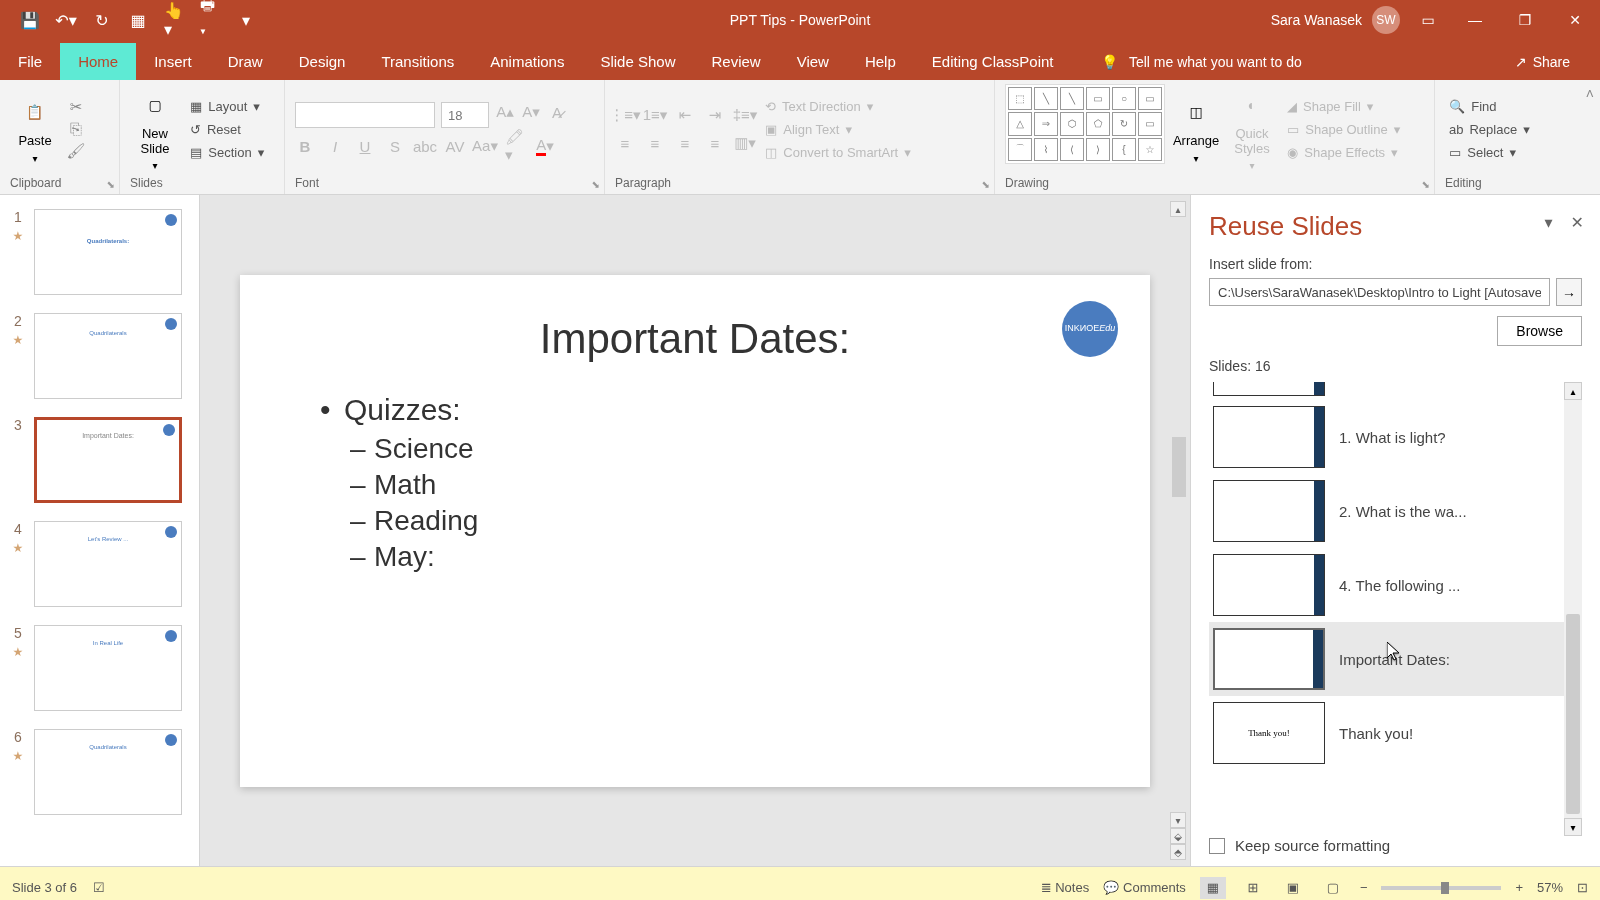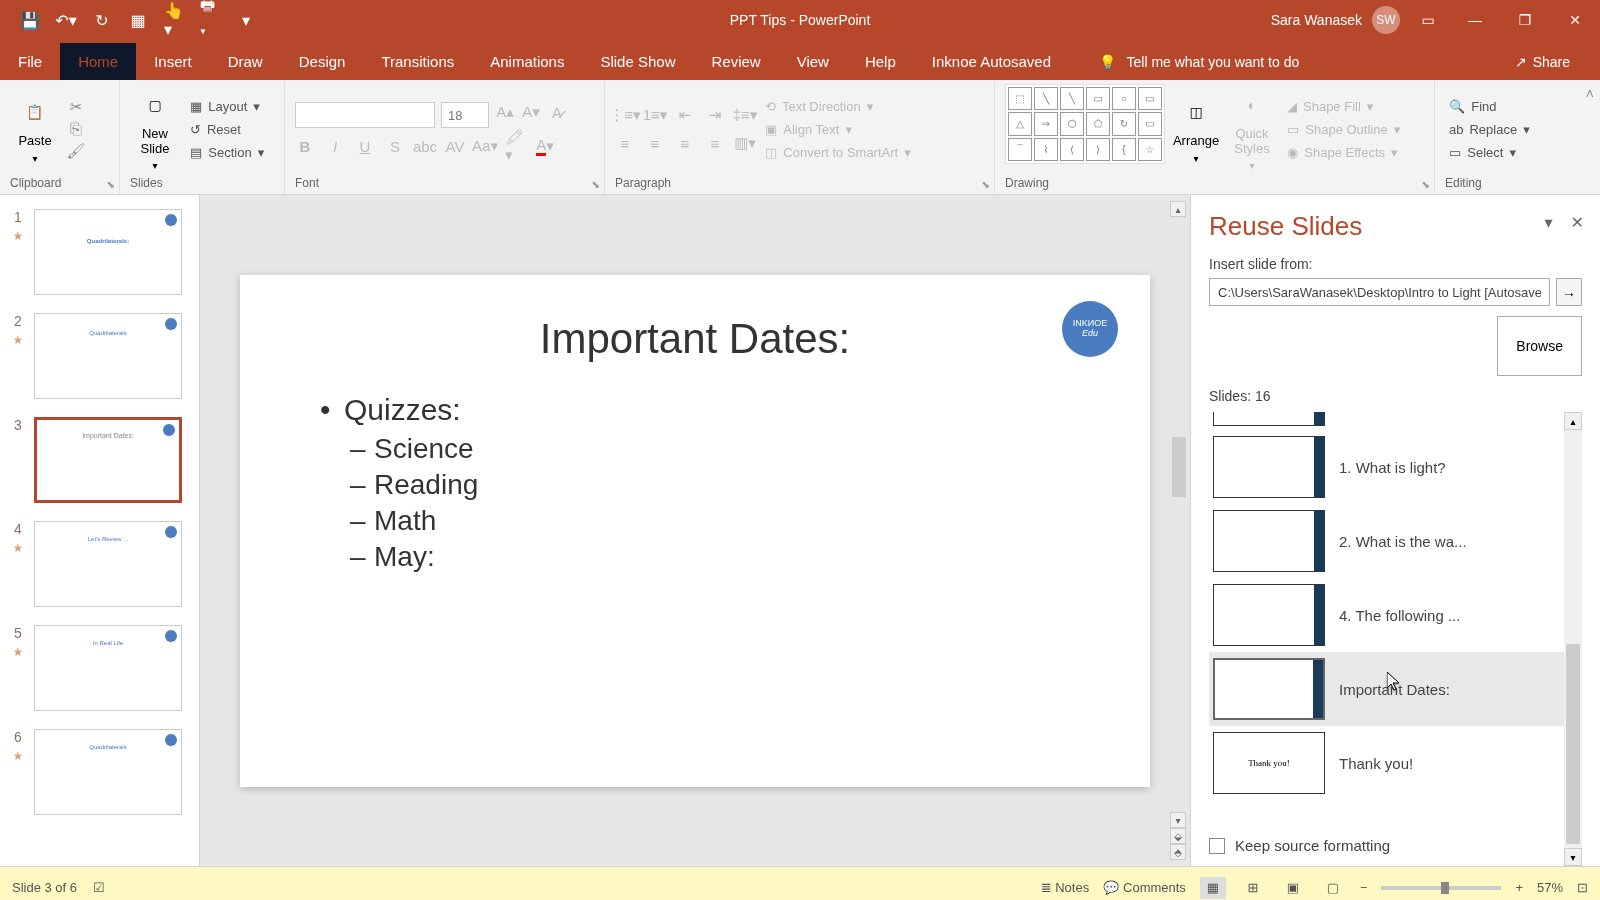--- a/index.html
+++ b/index.html
@@ -10,21 +10,21 @@
 .titlebar .qat-icon { width: 20px; height: 20px; display: flex; align-items: center; justify-content: center; font-size: 16px; }
 .titlebar .title { position: absolute; left: 50%; transform: translateX(-50%); font-size: 14px; }
 .titlebar .user { position: absolute; right: 200px; display: flex; align-items: center; gap: 10px; }
 .titlebar .user-badge { width: 28px; height: 28px; border-radius: 50%; background: #d68e7a; display: flex; align-items: center; justify-content: center; font-size: 12px; }
 .titlebar .wincontrols { position: absolute; right: 0; display: flex; }
 .titlebar .wincontrols .wc { width: 50px; height: 40px; display: flex; align-items: center; justify-content: center; font-size: 14px; }
 .titlebar .ribbon-opts { position: absolute; right: 160px; width: 24px; height: 24px; display: flex; align-items: center; justify-content: center; }
 
 .tabs { height: 40px; background: #b7472a; display: flex; align-items: flex-end; color: white; }
 .tabs .tab { padding: 10px 18px; font-size: 15px; cursor: pointer; }
-.tabs .tab.active { background: #0f172a; color: #b7472a; font-weight: 500; }
+.tabs .tab.active { background: #5eead4; color: #b7472a; font-weight: 500; }
 .tabs .tell-me { margin-left: 20px; display: flex; align-items: center; gap: 10px; padding: 10px; }
 .tabs .share { position: absolute; right: 20px; color: white; display: flex; align-items: center; gap: 6px; padding: 10px; }
 
 .ribbon { height: 115px; background: #f3f3f3; border-bottom: 1px solid #d4d4d4; display: flex; position: relative; }
 .ribbon-group { border-right: 1px solid #e0e0e0; padding: 4px 10px 2px 10px; display: flex; flex-direction: column; justify-content: space-between; }
 .ribbon-group-content { display: flex; gap: 6px; flex: 1; }
 .ribbon-group-label { text-align: left; font-size: 12px; color: #666; padding: 2px 0; position: relative; }
 .ribbon-group-label .launcher { position: absolute; right: -6px; bottom: 2px; font-size: 10px; color: #999; }
 .big-btn { display: flex; flex-direction: column; align-items: center; justify-content: center; width: 50px; gap: 4px; }
 .big-btn .icon-box { width: 36px; height: 36px; display: flex; align-items: center; justify-content: center; }
@@ -47,36 +47,36 @@
 .thumb-star { font-size: 12px; color: #d4a574; }
 .thumb { width: 148px; height: 86px; border: 1px solid #ccc; background: #fff; position: relative; }
 .thumb.selected { border: 3px solid #b7472a; }
 .thumb .blue-dot { position: absolute; top: 4px; right: 4px; width: 12px; height: 12px; background: #4a7cbf; border-radius: 50%; }
 .thumb .mini-content { position: absolute; inset: 8px; font-size: 6px; color: #888; overflow: hidden; }
 
 .canvas-area { flex: 1; display: flex; align-items: center; justify-content: center; position: relative; }
 .canvas-scroll { position: absolute; right: 2px; top: 0; bottom: 0; width: 18px; display: flex; flex-direction: column; justify-content: space-between; padding: 6px 0; }
 .canvas-scroll .arr { width: 16px; height: 16px; background: #f0f0f0; border: 1px solid #ccc; font-size: 10px; display: flex; align-items: center; justify-content: center; color: #666; }
 .slide { width: 910px; height: 512px; background: #fff; box-shadow: 0 2px 8px rgba(0,0,0,0.2); position: relative; padding: 40px 50px; }
-.slide .inknoe-badge { position: absolute; top: 26px; right: 32px; width: 56px; height: 56px; border-radius: 50%; background: #4a7cbf; color: #fff; font-size: 9px; display: flex; flex-direction: column; align-items: center; justify-content: center; line-height: 1.1; }
+.slide .inknoe-badge { position: absolute; top: 26px; right: 32px; width: 56px; height: 56px; border-radius: 50%; background: #4a7cbf; color: #fff; font-size: 9px; display: flex; flex-direction: row; align-items: center; justify-content: center; line-height: 1.1; }
 .slide h1 { text-align: center; font-size: 42px; font-weight: 400; color: #333; margin-bottom: 30px; }
 .slide ul { list-style: none; padding-left: 30px; }
 .slide ul li.bullet { font-size: 30px; color: #333; margin-bottom: 6px; position: relative; padding-left: 24px; }
 .slide ul li.bullet::before { content: "•"; position: absolute; left: 0; }
 .slide ul li.dash { font-size: 28px; color: #333; margin-left: 30px; margin-bottom: 4px; position: relative; padding-left: 24px; }
 .slide ul li.dash::before { content: "–"; position: absolute; left: 0; }
 
 .reuse-pane { width: 410px; background: #fff; border-left: 1px solid #d4d4d4; padding: 16px 18px; position: relative; overflow: hidden; }
 .reuse-pane h2 { font-size: 26px; font-weight: 400; color: #b7472a; margin-bottom: 14px; }
 .reuse-pane .pane-controls { position: absolute; top: 18px; right: 16px; display: flex; gap: 18px; color: #666; font-size: 16px; }
 .reuse-pane .label { font-size: 14px; color: #444; margin-bottom: 6px; }
 .reuse-pane .path-row { display: flex; gap: 6px; margin-bottom: 10px; }
 .reuse-pane .path-input { flex: 1; height: 28px; border: 1px solid #aaa; padding: 2px 8px; font-size: 13px; color: #444; }
 .reuse-pane .go-btn { width: 26px; height: 28px; border: 1px solid #aaa; background: #f5f5f5; display: flex; align-items: center; justify-content: center; font-size: 14px; }
-.reuse-pane .browse-btn { float: right; padding: 21px 18px; border: 1px solid #aaa; background: #fff; font-size: 14px; margin-bottom: 12px; }
+.reuse-pane .browse-btn { float: right; padding: 6px 18px; border: 1px solid #aaa; background: #fff; font-size: 14px; margin-bottom: 12px; }
 .reuse-pane .slide-count { clear: both; font-size: 14px; color: #444; margin-bottom: 8px; }
 .reuse-list { height: 454px; overflow: hidden; position: relative; }
 .reuse-item { display: flex; align-items: center; gap: 14px; padding: 6px 4px; }
 .reuse-item.hover { background: #e8e8e8; }
 .reuse-item.hover .reuse-thumb { border: 2px solid #666; }
 .reuse-thumb { width: 112px; height: 62px; border: 1px solid #333; background: #fff; position: relative; }
 .reuse-thumb .stripe { position: absolute; right: 0; top: 0; bottom: 0; width: 10px; background: #1a3a5c; }
 .reuse-thumb-partial { width: 112px; height: 14px; border: 1px solid #333; border-top: none; background: #fff; position: relative; margin-left: 4px; margin-bottom: 4px; }
 .reuse-thumb-partial .stripe { position: absolute; right: 0; top: 0; bottom: 0; width: 10px; background: #1a3a5c; }
 .reuse-label { font-size: 15px; color: #444; }
@@ -128,21 +128,21 @@
   <div class="tab active">Home</div>
   <div class="tab">Insert</div>
   <div class="tab">Draw</div>
   <div class="tab">Design</div>
   <div class="tab">Transitions</div>
   <div class="tab">Animations</div>
   <div class="tab">Slide Show</div>
   <div class="tab">Review</div>
   <div class="tab">View</div>
   <div class="tab">Help</div>
-  <div class="tab">Inknoe Autosaved</div>
+  <div class="tab">Editing ClassPoint</div>
   <div class="tell-me">
     <span>💡</span>
     <span>Tell me what you want to do</span>
   </div>
   <div class="share">
     <span>↗</span>
     <span>Share</span>
   </div>
 </div>
 
@@ -367,22 +367,22 @@
   <div class="canvas-area">
     <div class="slide">
       <div class="inknoe-badge">
         <span>INKИOE</span>
         <span style="font-style:italic">Edu</span>
       </div>
       <h1>Important Dates:</h1>
       <ul>
         <li class="bullet">Quizzes:</li>
         <li class="dash">Science</li>
+        <li class="dash">Math</li>
         <li class="dash">Reading</li>
-        <li class="dash">Math</li>
         <li class="dash">May:</li>
       </ul>
     </div>
     <div class="canvas-scroll">
       <div class="arr">▴</div>
       <div style="flex:1;position:relative">
           <div style="position:absolute;left:2px;right:2px;top:220px;height:60px;background:#ccc"></div>
         </div>
       <div>
         <div class="arr">▾</div>

